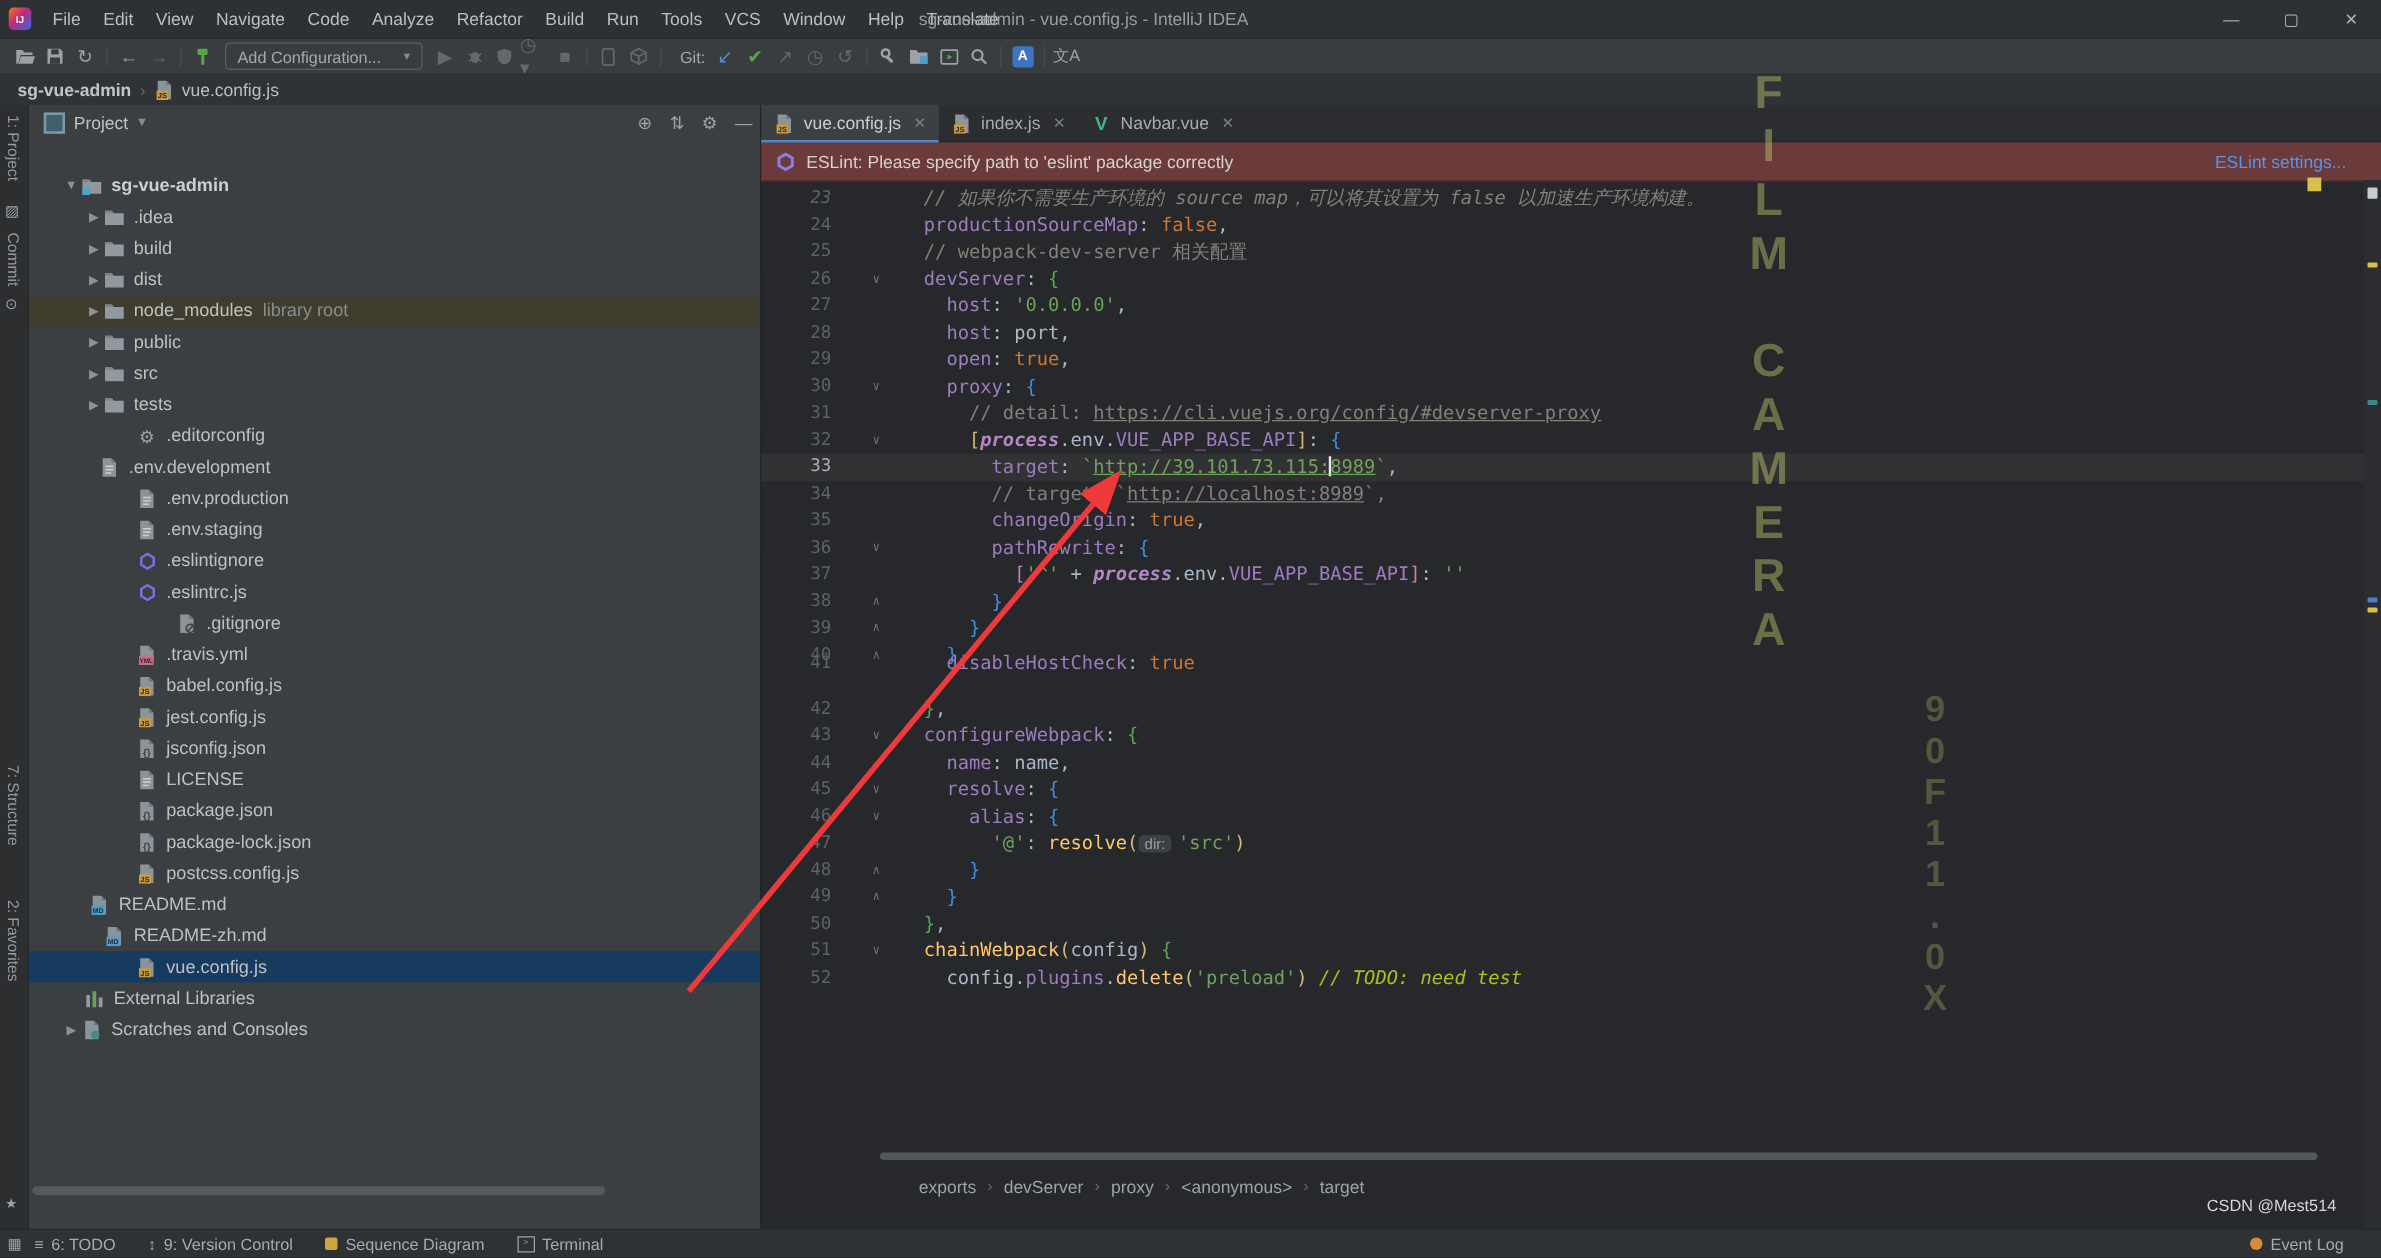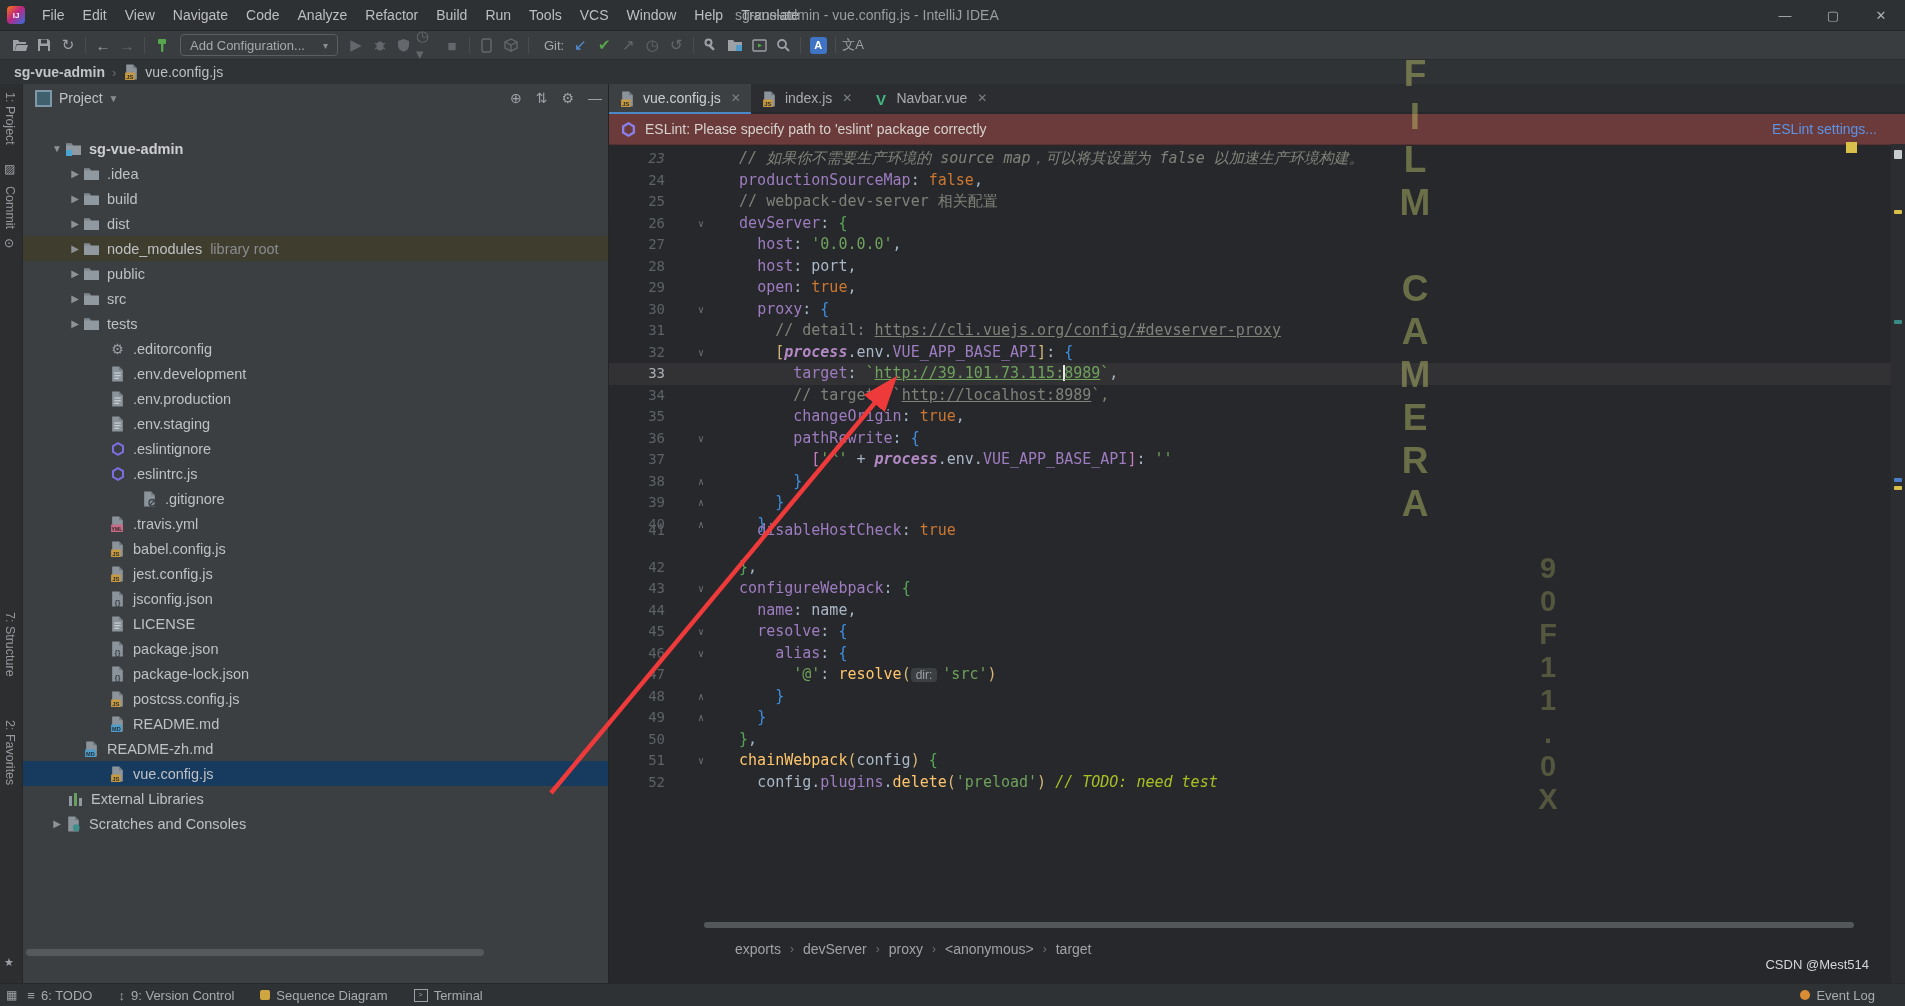--- a/index.html
+++ b/index.html
@@ -384,21 +384,21 @@
             </svg>
           </span>
           <span class="lbl">tests</span>
         </div>
         <div class="trow" style="top: 200px; padding-left: 86px;">
           <span class="fic">
             <span style="color:#9aa0a6;font-size:14px;">⚙</span>
           </span>
           <span class="lbl">.editorconfig</span>
         </div>
-        <div class="trow" style="top: 225px; padding-left: 86px;">
+        <div class="trow" style="top: 225px; padding-left: 56px;">
           <span class="fic">
             <svg width="13" height="16" viewBox="0 0 12 15">
               <path d="M1 .5h6.5L11 4v10.5H1z" fill="#8b939b"></path>
               <path d="M7.5 .5L11 4H7.5z" fill="#6f777e"></path>
               <rect x="3" y="6" width="6" height="1.2" fill="#c9ced2"></rect>
               <rect x="3" y="8.5" width="6" height="1.2" fill="#c9ced2"></rect>
               <rect x="3" y="11" width="4.5" height="1.2" fill="#c9ced2"></rect>
             </svg>
           </span>
           <span class="lbl">.env.development</span>
@@ -533,21 +533,21 @@
           <span class="fic">
             <svg width="13" height="16" viewBox="0 0 12 15">
               <path d="M1 .5h6.5L11 4v10.5H1z" fill="#8b939b"></path>
               <path d="M7.5 .5L11 4H7.5z" fill="#6f777e"></path>
               <rect x="0" y="8" width="9" height="7" fill="#c79a41"></rect>
               <text x="4.5" y="13.6" font-size="5.6" text-anchor="middle" fill="#2b2b2b" style="font-family:Liberation Sans,sans-serif;font-weight:bold;">JS</text>
             </svg>
           </span>
           <span class="lbl">postcss.config.js</span>
         </div>
-        <div class="trow" style="top: 575px; padding-left: 86px;">
+        <div class="trow" style="top: 575px; padding-left: 48px;">
           <span class="fic">
             <svg width="13" height="16" viewBox="0 0 12 15">
               <path d="M1 .5h6.5L11 4v10.5H1z" fill="#8b939b"></path>
               <path d="M7.5 .5L11 4H7.5z" fill="#6f777e"></path>
               <rect x="0" y="8" width="10" height="7" fill="#4e9cc9"></rect>
               <text x="5" y="13.6" font-size="5.2" text-anchor="middle" fill="#22303a" style="font-family:Liberation Sans,sans-serif;font-weight:bold;">MD</text>
             </svg>
           </span>
           <span class="lbl">README.md</span>
         </div>

